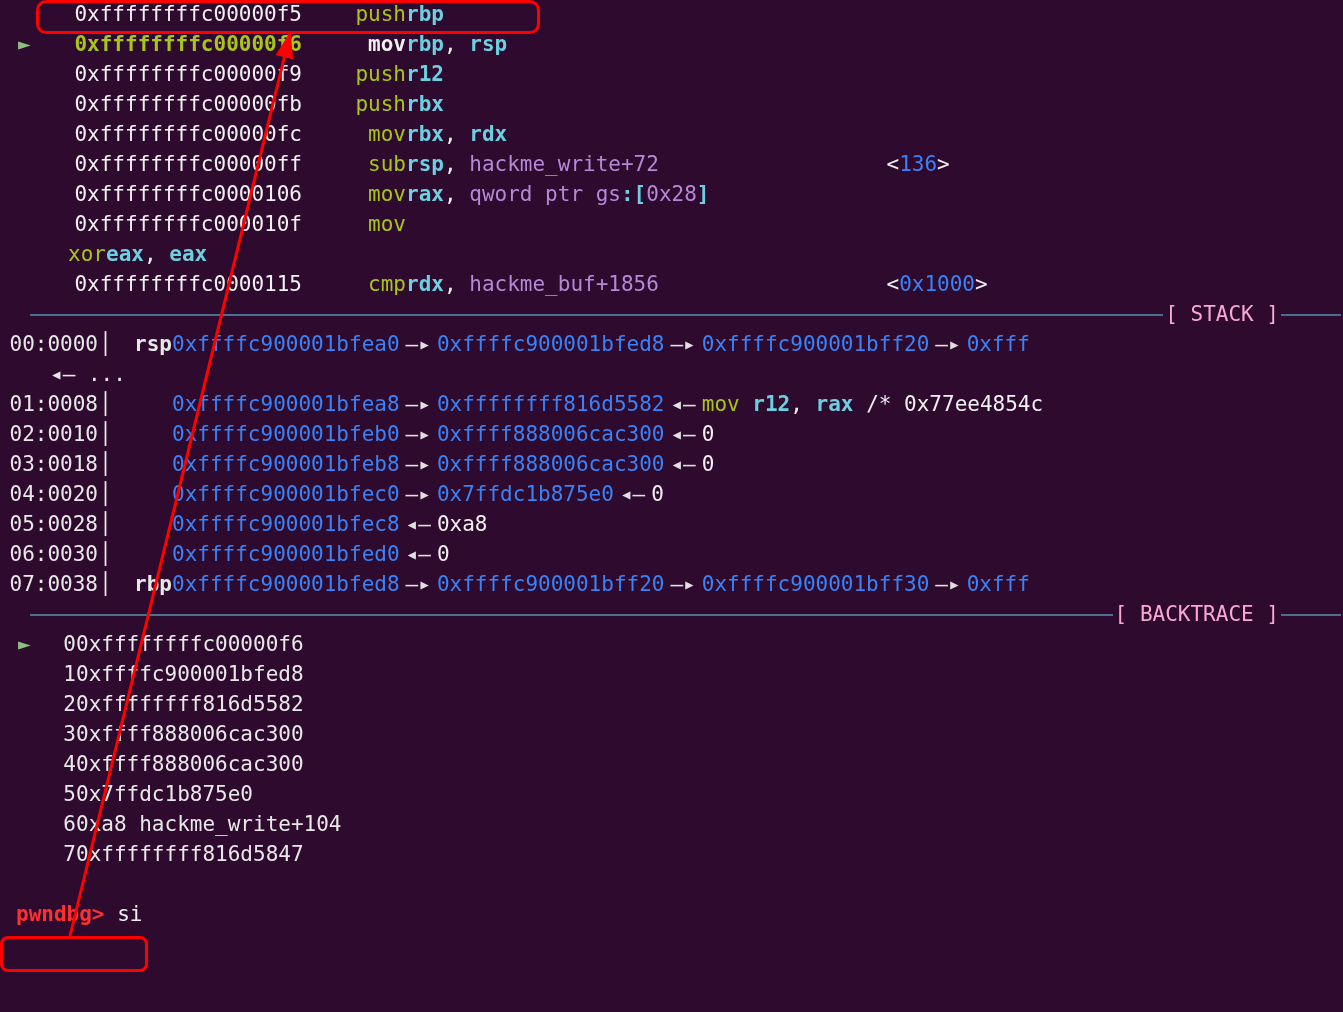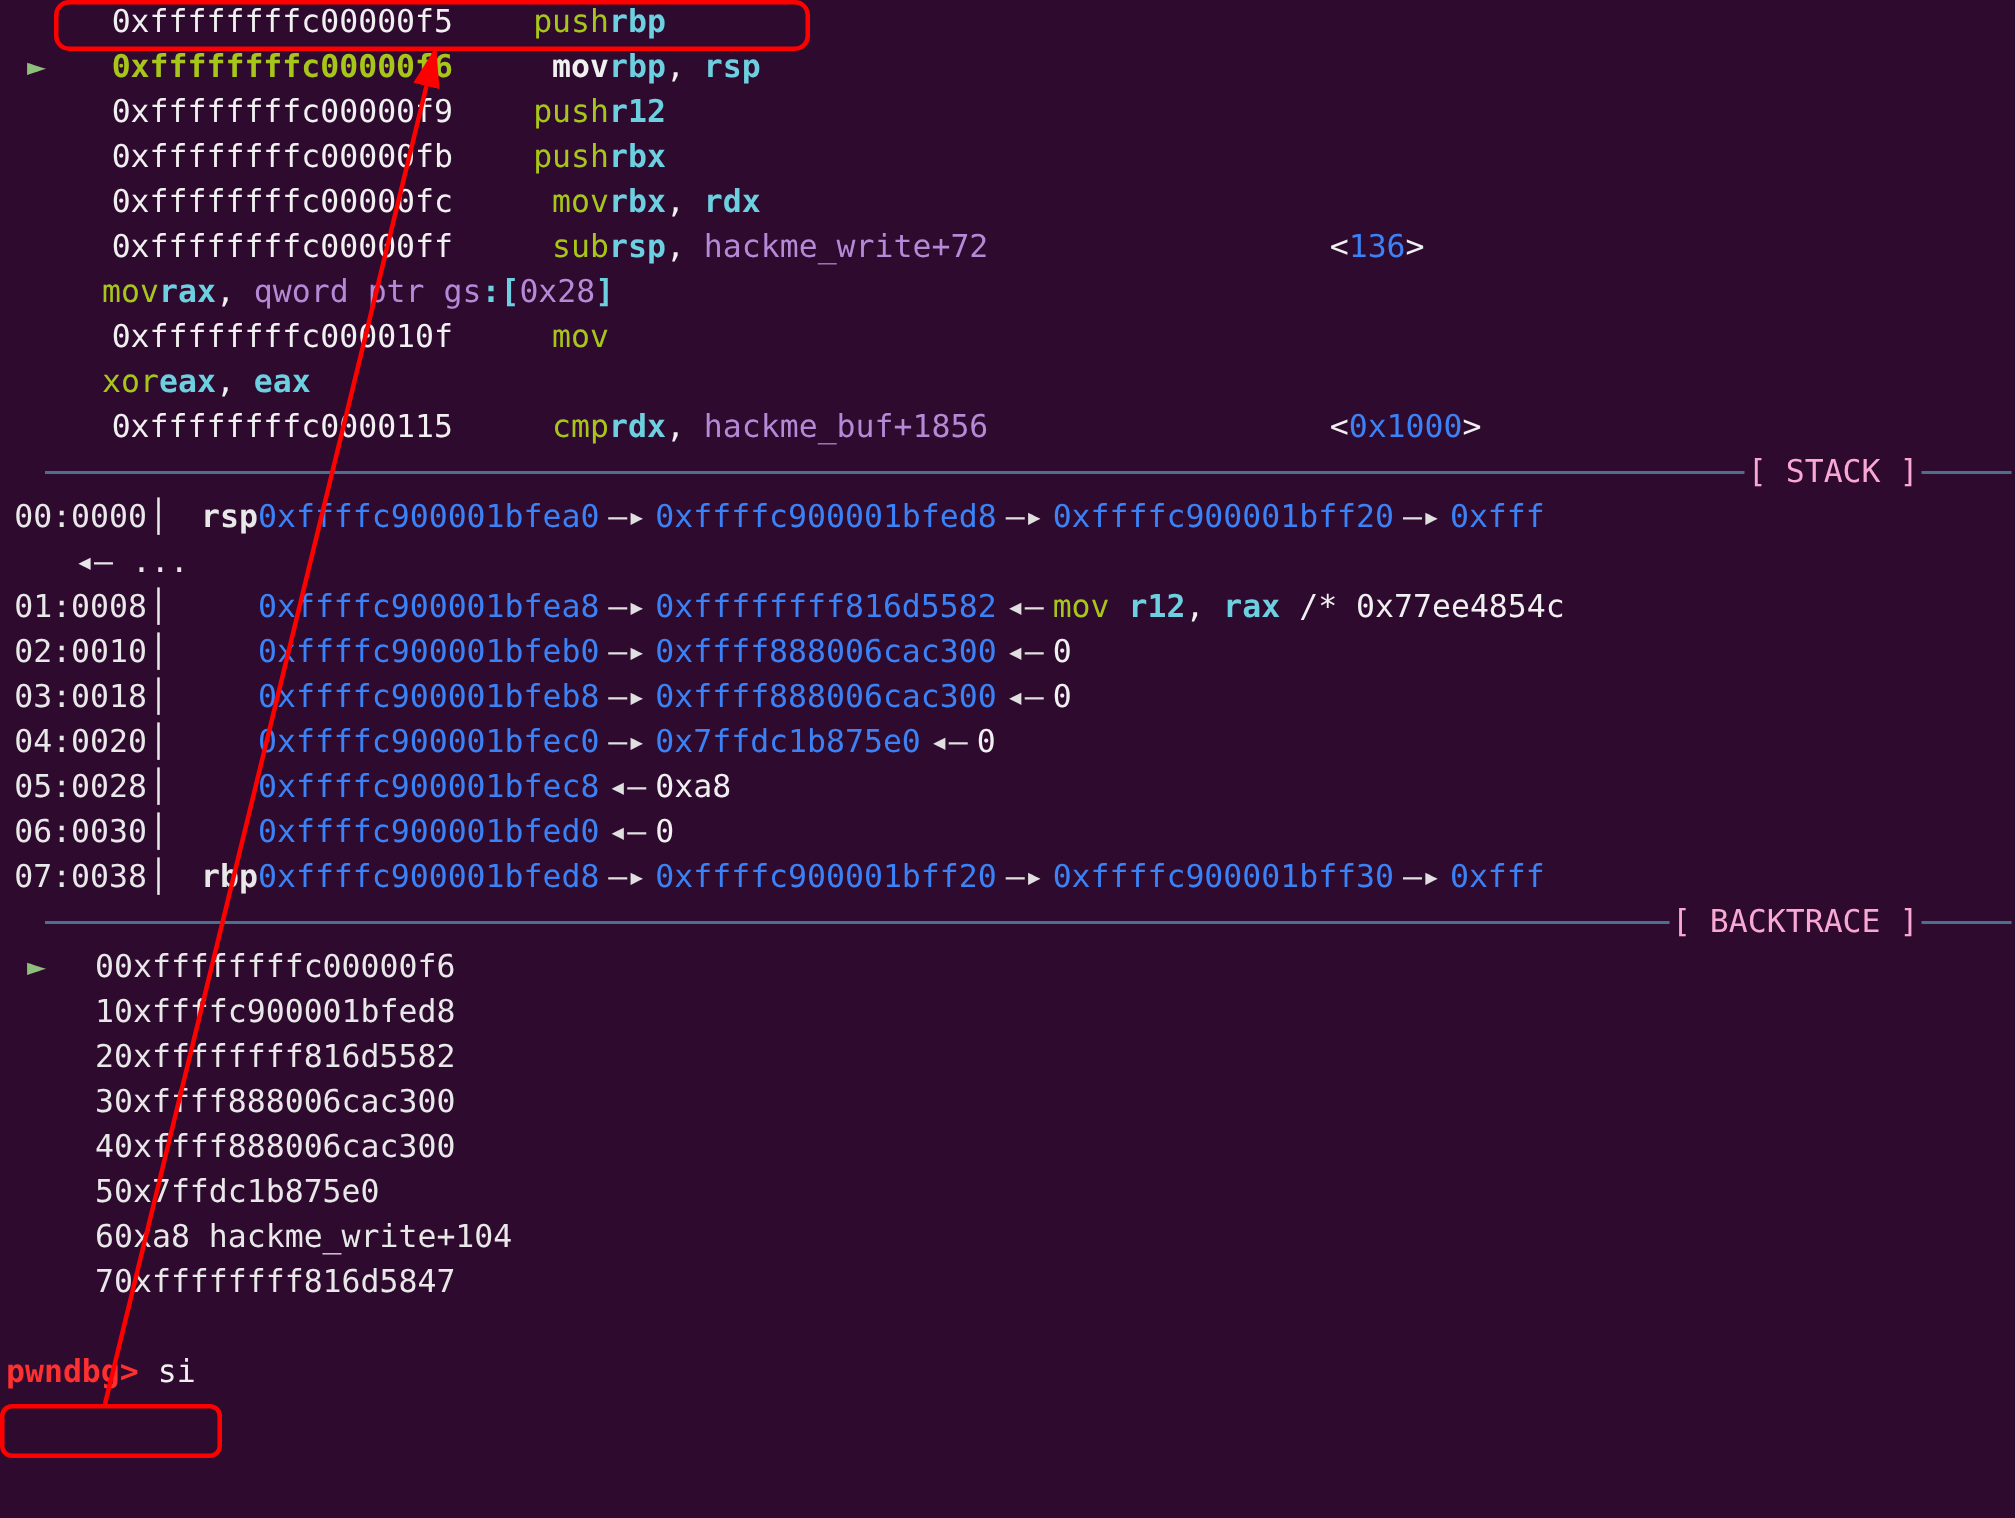--- a/index.html
+++ b/index.html
@@ -39,21 +39,21 @@
     flex: 1;
     border-top: 2px solid #4a7090;
     margin: 0 2px;
   }
   .stack-off { display: inline-block; width: 96px; color: #e8e8e8; padding-left: 2px; }
   .stack-bar { display: inline-block; width: 14px; color: #e8e8e8; }
   .stack-reg { display: inline-block; width: 60px; color: #e8e8e8; font-weight: bold; }
   .arrow { color: #e0e0e0; padding: 0 6px; }
   .bt-frame { padding-left: 48px; color: #e8e8e8; }
   .bt-idx { display: inline-block; width: 26px; }
-  .prompt-line { margin-top: 30px; padding-left: 4px; }
+  .prompt-line { margin-top: 30px; padding-left: 16px; }
   .prompt { color: #ff3030; font-weight: bold; }
   .highlight-box1 {
     position: absolute;
     border: 3px solid #ff0000;
     border-radius: 10px;
     left: 36px; top: 0px; width: 504px; height: 34px;
     pointer-events: none;
   }
   .highlight-box2 {
     position: absolute;
@@ -102,20 +102,21 @@
       <span class="operand-col"><span class="cyan">rbx</span><span class="white">, </span><span class="cyan">rdx</span></span>
     </div>
     <div class="line">
       <span class="addr-col white">0xffffffffc00000ff</span>
       <span class="mnemonic-col green">sub</span>
       <span class="operand-col"><span class="cyan">rsp</span><span class="white">, </span><span class="purple">hackme_write+72</span></span>
       <span style="white-space: pre;">                  </span>
       <span><span class="white">&lt;</span><span class="redlink">136</span><span class="white">&gt;</span></span>
     </div>
     <div class="line">
+      <span class="addr-col white">0xffffffffc0000106</span>
       <span class="mnemonic-col green">mov</span>
       <span class="operand-col"><span class="cyan">rax</span><span class="white">, </span><span class="purple">qword ptr gs</span><span class="cyan">:[</span><span class="purple">0x28</span><span class="cyan">]</span></span>
     </div>
     <div class="line">
       <span class="addr-col white">0xffffffffc000010f</span>
       <span class="mnemonic-col green">mov</span>
     </div>
     <div class="line">
       <span class="mnemonic-col green">xor</span>
       <span class="operand-col"><span class="cyan">eax</span><span class="white">, </span><span class="cyan">eax</span></span>

